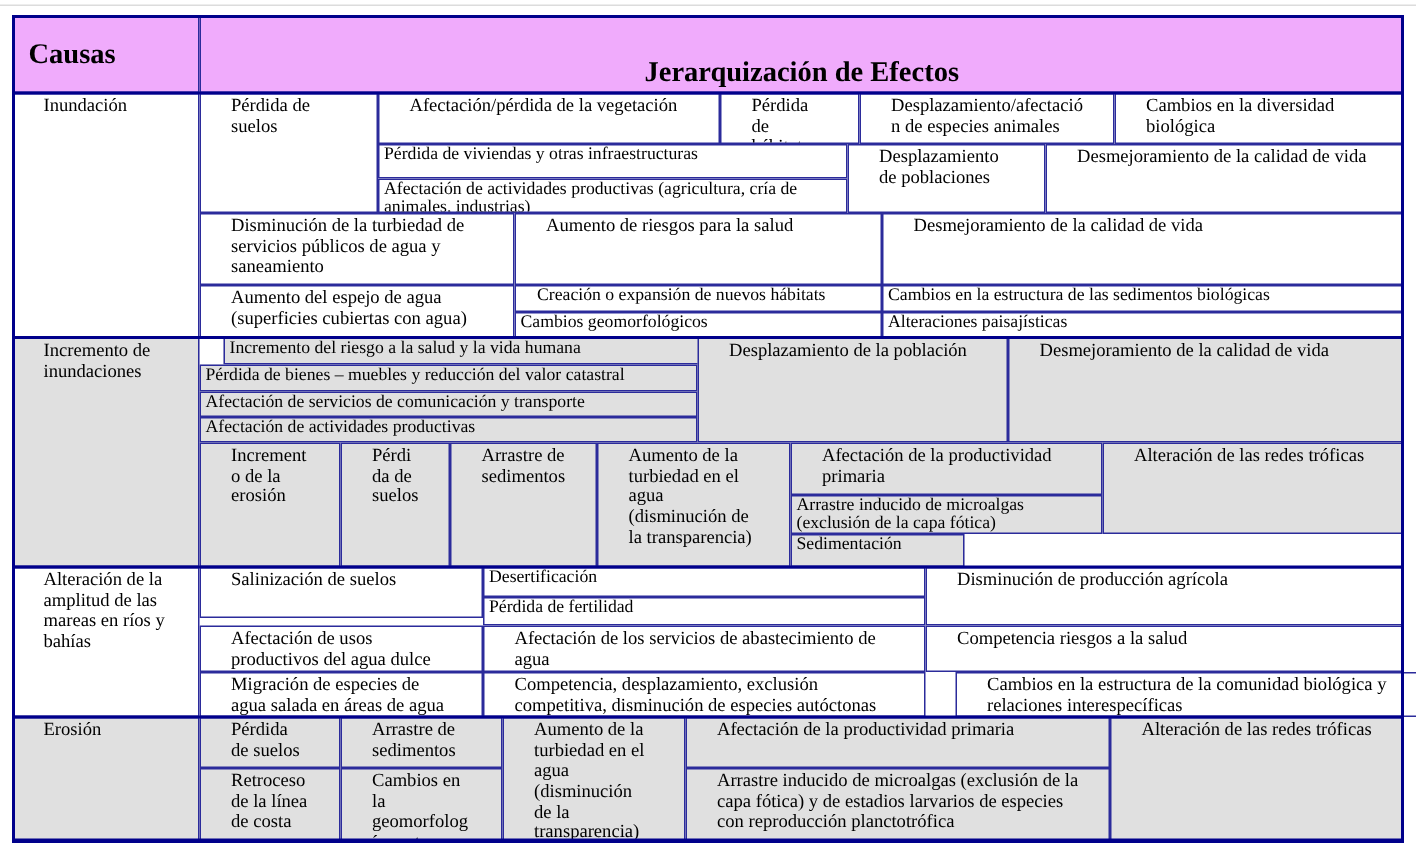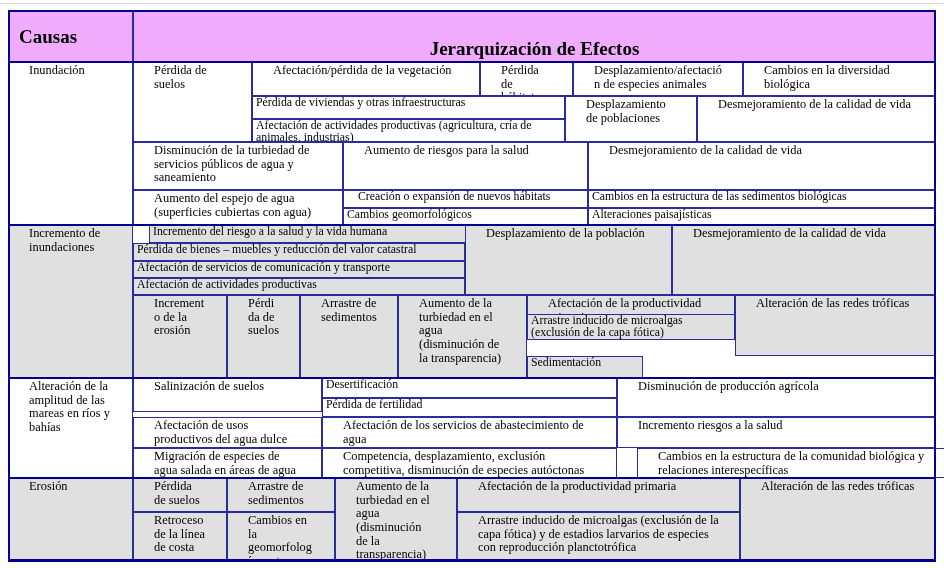--- a/index.html
+++ b/index.html
@@ -68,32 +68,32 @@
     <div class="c g tight" style="left:125px;top:233px;width:332px;height:18px;">Pérdida de bienes – muebles y reducción del valor catastral</div>
     <div class="c g tight" style="left:125px;top:251px;width:332px;height:17px;">Afectación de servicios de comunicación y transporte</div>
     <div class="c g tight" style="left:125px;top:268px;width:332px;height:17px;">Afectación de actividades productivas</div>
     <div class="c g" style="left:457px;top:215px;width:207px;height:70px;">Desplazamiento de la población</div>
     <div class="c g" style="left:664px;top:215px;width:264px;height:70px;">Desmejoramiento de la calidad de vida</div>
     <div class="c g" style="left:125px;top:285px;width:94px;height:83px;">Incremento de la erosión</div>
     <div class="c g" style="left:219px;top:285px;width:73px;height:83px;">Pérdida de suelos</div>
     <div class="c g" style="left:292px;top:285px;width:98px;height:83px;">Arrastre de sedimentos</div>
     <div class="c g" style="left:390px;top:285px;width:129px;height:83px;">Aumento de la turbiedad en el agua (disminución de la transparencia)</div>
     <div class="c g" style="left:519px;top:285px;width:208px;height:35px;">Afectación de la productividad primaria</div>
-    <div class="c g tight" style="left:519px;top:304px;width:208px;height:26px;">Arrastre inducido de microalgas (exclusión de la capa fótica)</div>
+    <div class="c g tight" style="left:519px;top:320px;width:208px;height:26px;">Arrastre inducido de microalgas (exclusión de la capa fótica)</div>
     <div class="c g" style="left:727px;top:285px;width:201px;height:61px;">Alteración de las redes tróficas</div>
     <div class="c g tight" style="left:519px;top:346px;width:116px;height:22px;">Sedimentación</div>
     <div class="c g tight" style="left:622px;top:346px;width:306px;height:22px;margin-top:32px;">En áreas de arrecifes coralinos: destrucción</div>
 
     <div class="c" style="left:125px;top:368px;width:189px;height:34px;">Salinización de suelos</div>
     <div class="c tight" style="left:314px;top:368px;width:295px;height:20px;">Desertificación</div>
     <div class="c tight" style="left:314px;top:388px;width:295px;height:19px;">Pérdida de fertilidad</div>
     <div class="c" style="left:609px;top:368px;width:319px;height:39px;">Disminución de producción agrícola</div>
     <div class="c" style="left:125px;top:407px;width:189px;height:31px;">Afectación de usos productivos del agua dulce en la costa</div>
     <div class="c" style="left:314px;top:407px;width:295px;height:31px;">Afectación de los servicios de abastecimiento de agua</div>
-    <div class="c" style="left:609px;top:407px;width:319px;height:31px;">Incremento riesgos a la salud</div>
+    <div class="c" style="left:609px;top:407px;width:319px;height:31px;">Competencia riesgos a la salud</div>
     <div class="c" style="left:125px;top:438px;width:189px;height:30px;">Migración de especies de agua salada en áreas de agua dulce</div>
     <div class="c" style="left:314px;top:438px;width:295px;height:30px;">Competencia, desplazamiento, exclusión competitiva, disminución de especies autóctonas</div>
     <div class="c" style="left:609px;top:438px;width:319px;height:30px;margin-left:20px;">Cambios en la estructura de la comunidad biológica y relaciones interespecíficas</div>
 
     <div class="c g" style="left:125px;top:468px;width:94px;height:34px;">Pérdida de suelos</div>
     <div class="c g" style="left:125px;top:502px;width:94px;height:50px;">Retroceso de la línea de costa</div>
     <div class="c g" style="left:219px;top:468px;width:108px;height:34px;">Arrastre de sedimentos</div>
     <div class="c g" style="left:219px;top:502px;width:108px;height:50px;">Cambios en la geomorfología costera</div>
     <div class="c g" style="left:327px;top:468px;width:122px;height:84px;">Aumento de la turbiedad en el agua (disminución de la transparencia)</div>
     <div class="c g" style="left:449px;top:468px;width:283px;height:34px;">Afectación de la productividad primaria</div>

